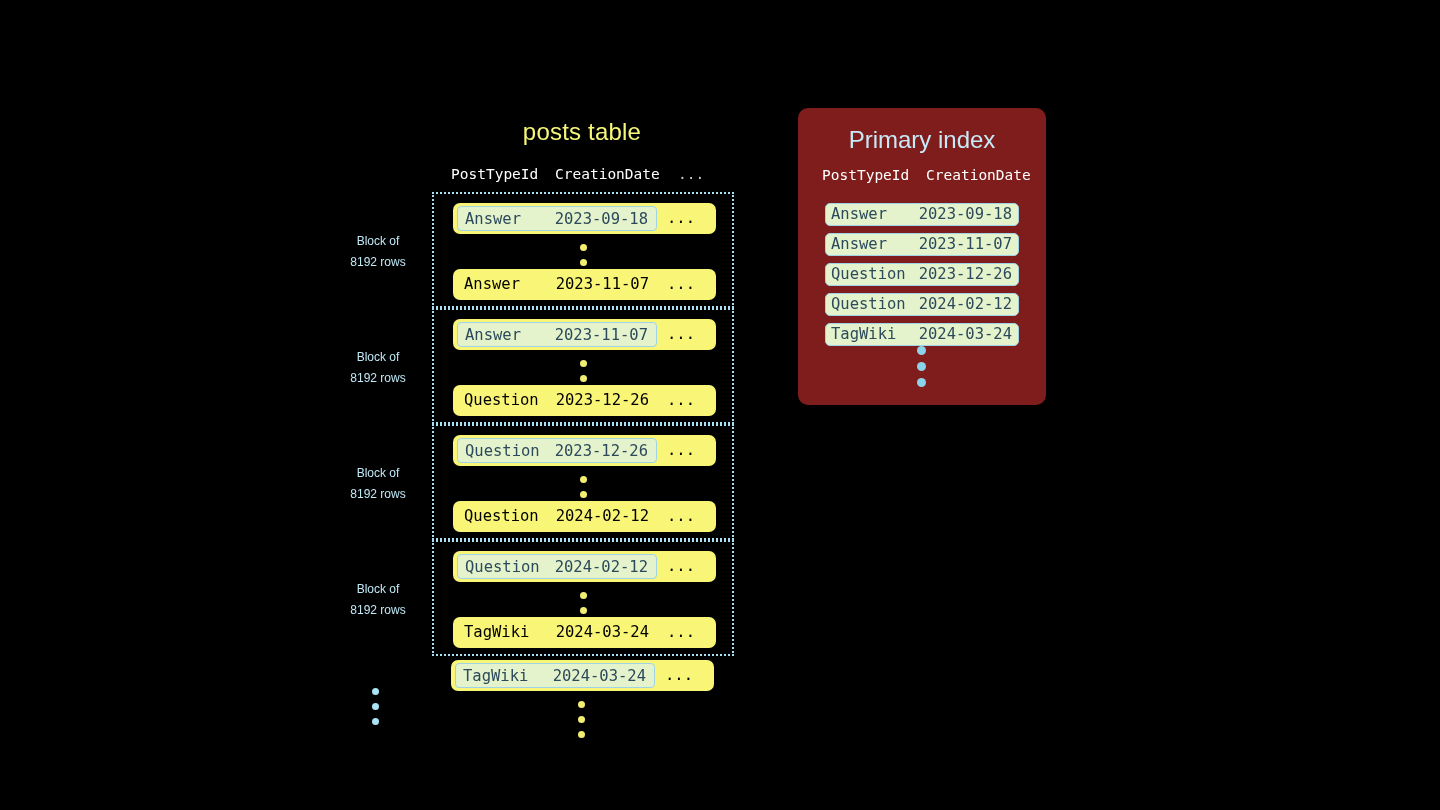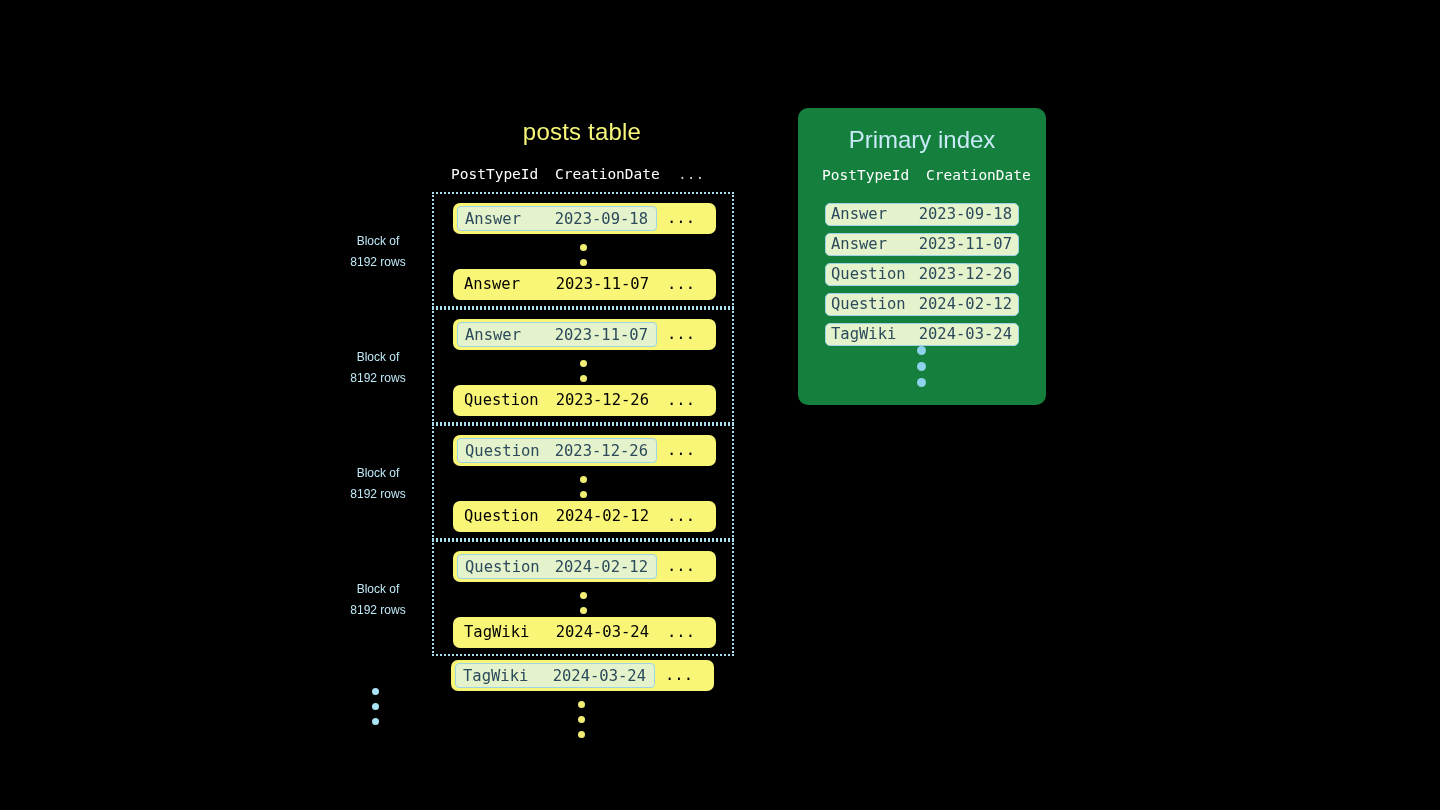--- a/index.html
+++ b/index.html
@@ -130,21 +130,21 @@
   
   .vdots-blue i { background: #a9e4f7; }
 
   
   #primary-index {
     position: absolute;
     left: 798px;
     top: 108px;
     width: 248px;
     height: 297px;
-    background: #15803d;
+    background: #7f1d1d;
     border-radius: 10px;
   }
   .index-title {
     position: absolute;
     left: 0; top: 18px;
     width: 248px;
     text-align: center;
     font-family: "Liberation Sans", sans-serif;
     font-size: 24px;
     color: #c8e9f7;

